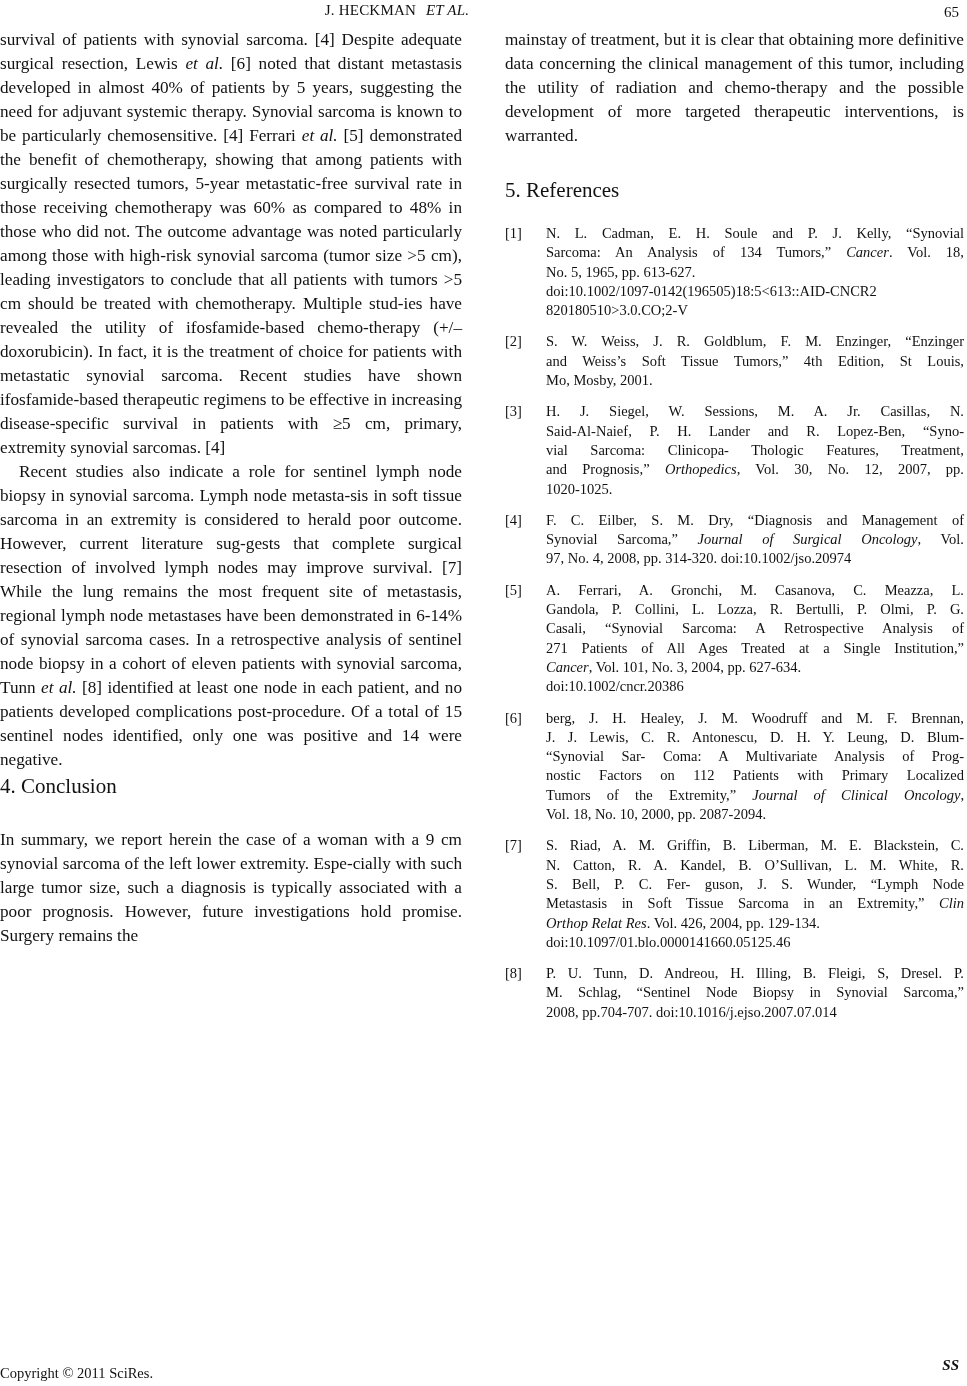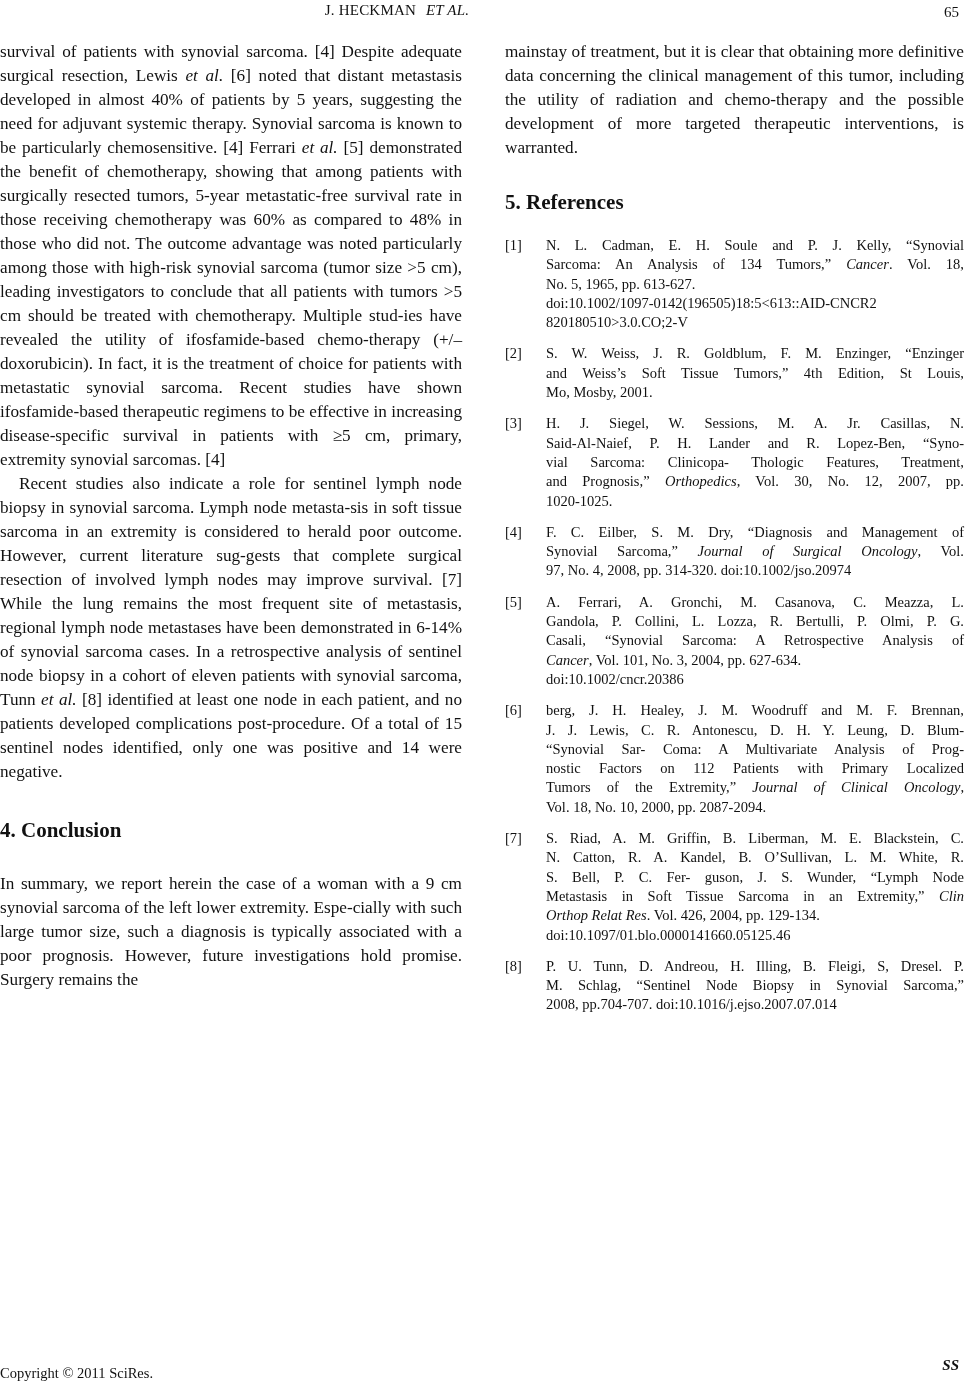--- a/index.html
+++ b/index.html
@@ -6,30 +6,30 @@
   body {
     width: 967px; height: 1386px; position: relative; overflow: hidden;
     font-family: "Liberation Serif", "DejaVu Serif", serif; color: #111;
   }
   .running-head {
     position: absolute; top: 2px; left: 0; width: 794px; text-align: center;
     font-size: 15px; letter-spacing: 0.2px;
   }
   .running-head .etal { font-style: italic; margin-left: 10px; }
   .page-no { position: absolute; top: 4px; right: 8px; font-size: 15px; }
-  .col { position: absolute; top: 40px; }
+  .col { position: absolute; top: 28px; }
   .col-left { left: 0; width: 462px; }
   .col-right { left: 505px; width: 459px; }
   p.body {
     margin: 0; font-size: 17.2px; line-height: 24px; text-align: justify;
     hyphens: manual;
   }
   p.body.indent { text-indent: 19px; }
   h2.section {
-    margin: 0; font-size: 21px; font-weight: bold; line-height: 28px;
+    margin: 0; font-size: 21px; font-weight: normal; line-height: 28px;
   }
   .ref-list { margin: 0; padding: 0; list-style: none; }
   .ref {
     position: relative; padding-left: 41px; font-size: 14.5px; line-height: 19.3px;
     text-align: justify; margin-bottom: 12px;
   }
   .ref .num { position: absolute; left: 0; top: 0; }
   .ref .line { display: block; text-align: justify; text-align-last: justify; }
   .ref .line.last { text-align-last: left; }
   i { font-style: italic; }
@@ -44,21 +44,21 @@
 </div>
 <div class="page-no">65</div>
 
 <div class="col col-left">
   <p class="body">
     <span>survival of patients with synovial sarcoma. [4] Despite adequate surgical resection, Lewis </span><i>et al.</i><span> [6] noted that distant metastasis developed in almost 40% of patients by 5 years, suggesting the need for adjuvant systemic therapy. Synovial sarcoma is known to be particularly chemosensitive. [4] Ferrari </span><i>et al.</i><span> [5] demonstrated the benefit of chemotherapy, showing that among patients with surgically resected tumors, 5-year metastatic-free survival rate in those receiving chemotherapy was 60% as compared to 48% in those who did not. The outcome advantage was noted particularly among those with high-risk synovial sarcoma (tumor size &gt;5 cm), leading investigators to conclude that all patients with tumors &gt;5 cm should be treated with chemotherapy. Multiple stud-ies have revealed the utility of ifosfamide-based chemo-therapy (+/– doxorubicin). In fact, it is the treatment of choice for patients with metastatic synovial sarcoma. Recent studies have shown ifosfamide-based therapeutic regimens to be effective in increasing disease-specific survival in patients with ≥5 cm, primary, extremity synovial sarcomas. [4]</span>
   </p>
   <p class="body indent">
     <span>Recent studies also indicate a role for sentinel lymph node biopsy in synovial sarcoma. Lymph node metasta-sis in soft tissue sarcoma in an extremity is considered to herald poor outcome. However, current literature sug-gests that complete surgical resection of involved lymph nodes may improve survival. [7] While the lung remains the most frequent site of metastasis, regional lymph node metastases have been demonstrated in 6-14% of synovial sarcoma cases. In a retrospective analysis of sentinel node biopsy in a cohort of eleven patients with synovial sarcoma, Tunn </span><i>et al.</i><span> [8] identified at least one node in each patient, and no patients developed complications post-procedure. Of a total of 15 sentinel nodes identified, only one was positive and 14 were negative.</span>
   </p>
-  <h2 class="section" style="margin-top:32px;margin-bottom:28px;">4. Conclusion</h2>
+  <h2 class="section" style="margin-bottom:28px;">4. Conclusion</h2>
   <p class="body">In summary, we report herein the case of a woman with a 9 cm synovial sarcoma of the left lower extremity. Espe-cially with such large tumor size, such a diagnosis is typically associated with a poor prognosis. However, future investigations hold promise. Surgery remains the</p>
 </div>
 
 <div class="col col-right">
   <p class="body">mainstay of treatment, but it is clear that obtaining more definitive data concerning the clinical management of this tumor, including the utility of radiation and chemo-therapy and the possible development of more targeted therapeutic interventions, is warranted.</p>
   <h2 class="section" style="margin-top:28px;margin-bottom:20px;">5. References</h2>
   <ol class="ref-list" id="ref-list">
       <li class="ref">
         <span class="num">[1]</span>
         <span class="line"><span>N. L. Cadman, E. H. Soule and P. J. Kelly, “Synovial</span></span>
@@ -85,20 +85,21 @@
         <span class="num">[4]</span>
         <span class="line"><span>F. C. Eilber, S. M. Dry, “Diagnosis and Management of</span></span>
         <span class="line"><span>Synovial Sarcoma,” </span><i>Journal of Surgical Oncology</i><span>, Vol.</span></span>
         <span class="line last"><span>97, No. 4, 2008, pp. 314-320. doi:10.1002/jso.20974</span></span>
       </li>
       <li class="ref">
         <span class="num">[5]</span>
         <span class="line"><span>A. Ferrari, A. Gronchi, M. Casanova, C. Meazza, L.</span></span>
         <span class="line"><span>Gandola, P. Collini, L. Lozza, R. Bertulli, P. Olmi, P. G.</span></span>
         <span class="line"><span>Casali, “Synovial Sarcoma: A Retrospective Analysis of</span></span>
+        <span class="line"><span>271 Patients of All Ages Treated at a Single Institution,”</span></span>
         <span class="line last"><i>Cancer</i><span>, Vol. 101, No. 3, 2004, pp. 627-634.</span></span>
         <span class="line last"><span>doi:10.1002/cncr.20386</span></span>
       </li>
       <li class="ref">
         <span class="num">[6]</span>
         <span class="line"><span>berg, J. H. Healey, J. M. Woodruff and M. F. Brennan,</span></span>
         <span class="line"><span>J. J. Lewis, C. R. Antonescu, D. H. Y. Leung, D. Blum-</span></span>
         <span class="line"><span>“Synovial Sar- Coma: A Multivariate Analysis of Prog-</span></span>
         <span class="line"><span>nostic Factors on 112 Patients with Primary Localized</span></span>
         <span class="line"><span>Tumors of the Extremity,” </span><i>Journal of Clinical Oncology</i><span>,</span></span>

